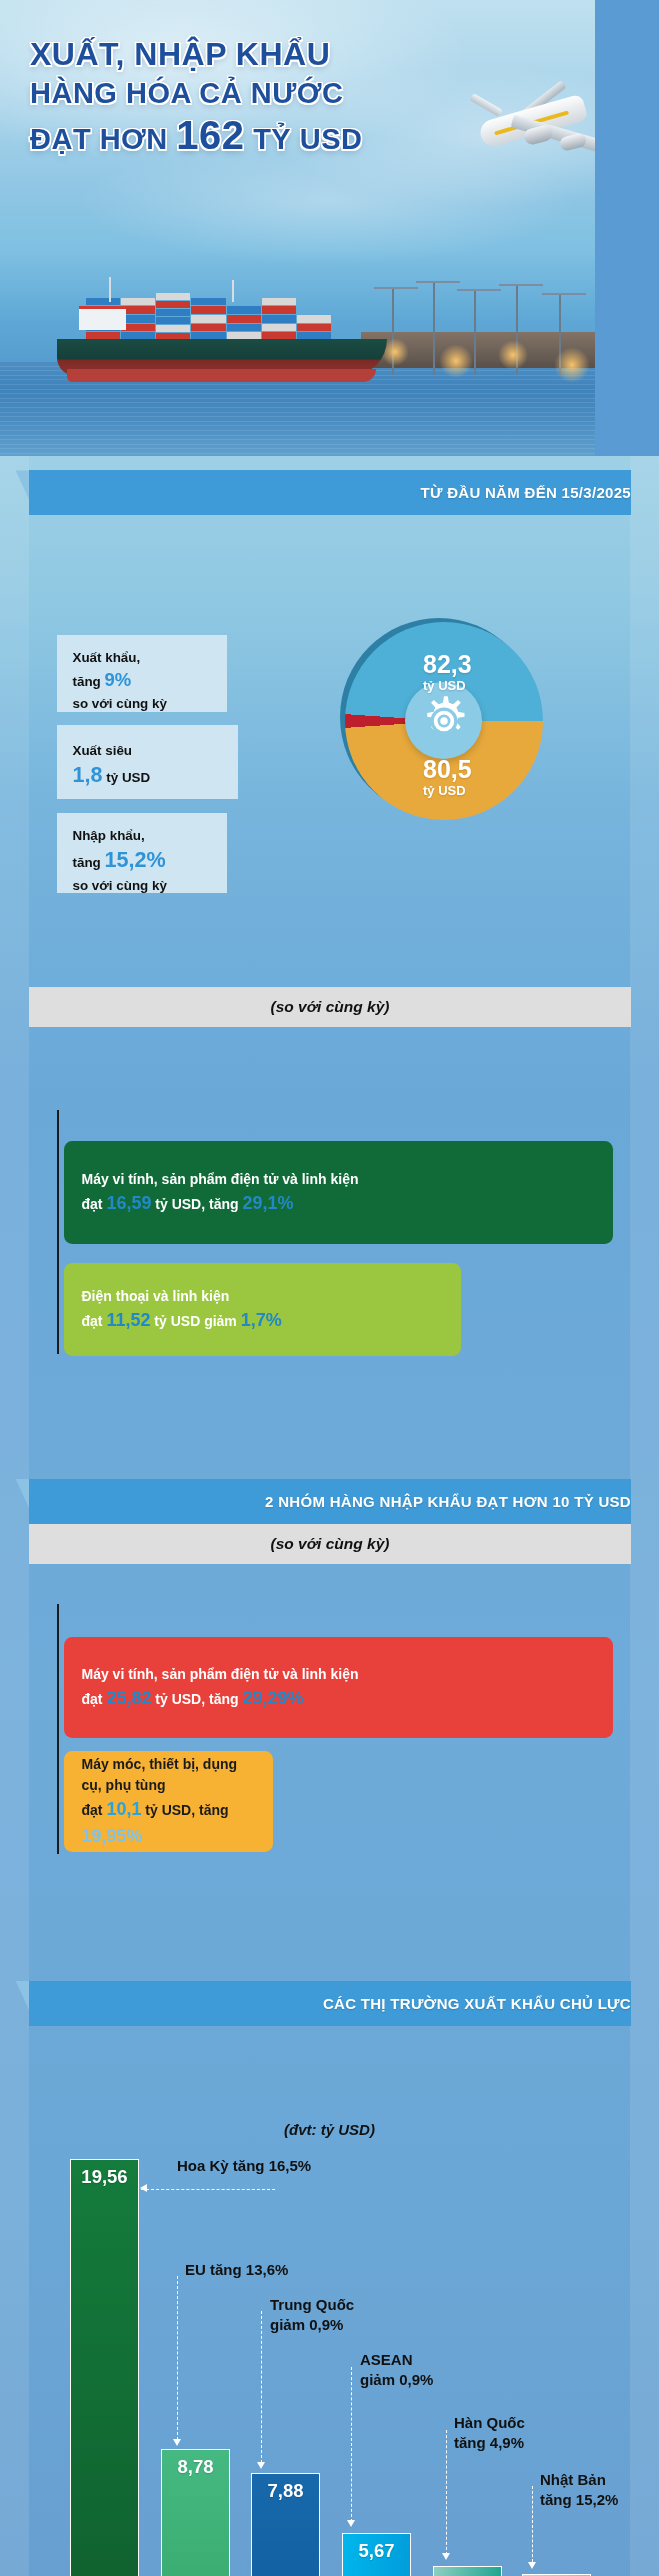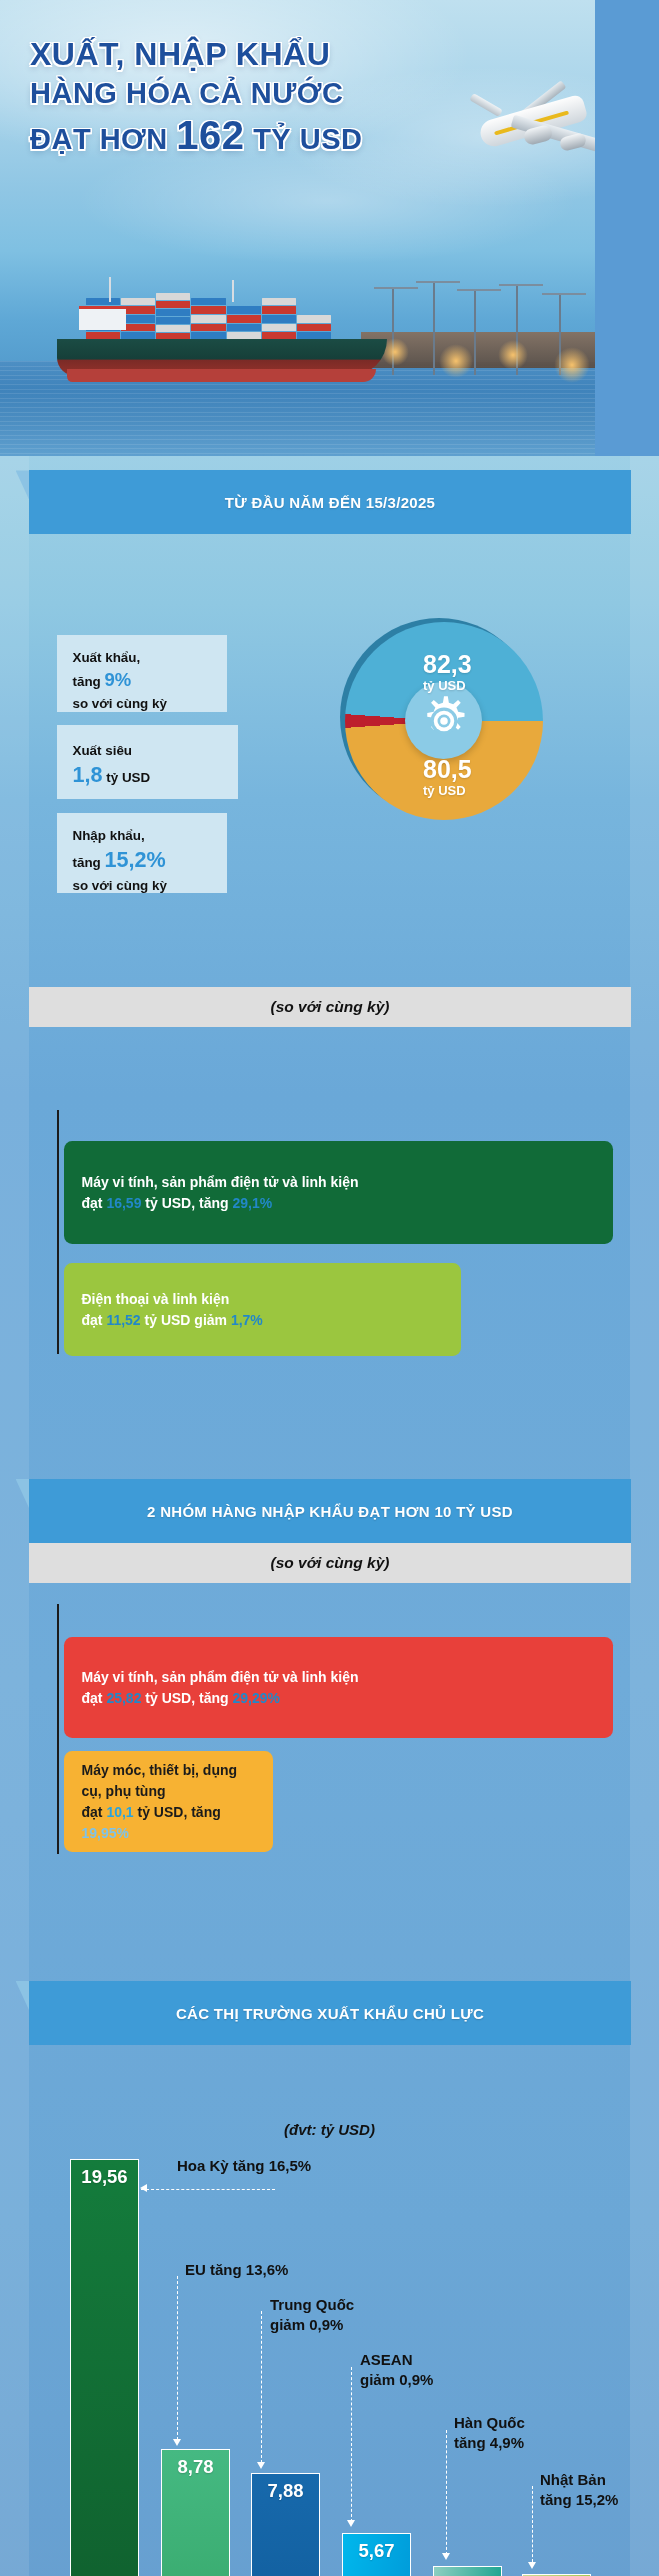--- a/index.html
+++ b/index.html
@@ -68,21 +68,21 @@
   #hero h1 .l2{font-size:29px;}
   #hero h1 .big{font-size:40px;}
 
   
   #body{position:absolute;left:0;top:456px;width:659px;height:2452px;
     background:linear-gradient(180deg,#9ed0e6 0%,#8fc8e2 6%,#77b5dd 14%,#6aa8d8 26%,#6fabd9 50%,#6ba7d6 72%,#679fd0 88%,#6fa6d4 100%);}
   #body .sidestripe{position:absolute;top:0;width:29px;height:100%;background:rgba(255,255,255,.10);}
   #body .sidestripe.l{left:0;} #body .sidestripe.r{right:0;}
 
   .banner{position:absolute;left:29px;width:602px;}
-  .banner .bar{position:relative;background:#3e9bd7;height:64px;display:flex;align-items:center;justify-content:center;}
+  .banner .bar{position:relative;background:#3e9bd7;height:45px;display:flex;align-items:center;justify-content:flex-end;}
   .banner .bar .fold{position:absolute;left:-13.4px;top:0;width:13.4px;height:29px;
     background:#8cc3e4;clip-path:polygon(0 0,100% 0,100% 100%);}
   .banner .bar span{color:#fff;font-weight:bold;font-size:15px;letter-spacing:0.3px;text-transform:uppercase;
     text-shadow:0 1px 1.5px rgba(0,0,0,.18);}
   .banner .sub{background:#dedede;height:40px;display:flex;align-items:center;justify-content:center;}
   .banner .sub span{color:#111;font-weight:bold;font-style:italic;font-size:15.5px;}
   .banner .sub.blue span{color:#2f93d6;font-weight:bold;font-style:normal;font-size:16px;}
   .banner .sub.blue .hi{font-size:20.6px;}
 
   
@@ -116,21 +116,21 @@
     border-left:17.5px solid #cfe6f2;}
   .callout p{font-size:13.4px;line-height:1.42;}
   .callout .hi{color:#2f93d6;font-size:18.5px;}
   .callout .hi2{color:#2f93d6;font-size:21.6px;}
 
   
   .axis{position:absolute;width:1.5px;background:#1b1b1b;}
   .card{position:absolute;border-radius:8.2px;display:flex;align-items:center;
     padding:0 17.5px;color:#fff;font-weight:bold;}
   .card .t{font-size:14px;line-height:1.5;}
-  .card .t .big{font-size:14px;}
+  .card .t .big{font-size:18px;}
   .card.green{background:#116b38;}
   .card.lgreen{background:#9bc63f;}
   .card.red{background:#e8403a;}
   .card.orange{background:#f7b233;color:#1b1b1b;}
   .card.orange .num{color:#29a3dd;}
   .card .num{color:#2f93d6;}
   .card.green .num,.card.lgreen .num,.card.red .num{color:#2288c8;}
   .card.lgreen .num{color:#2288c8;}
   .card.orange .pct{color:#7fc3e8;text-align:center;}
 

